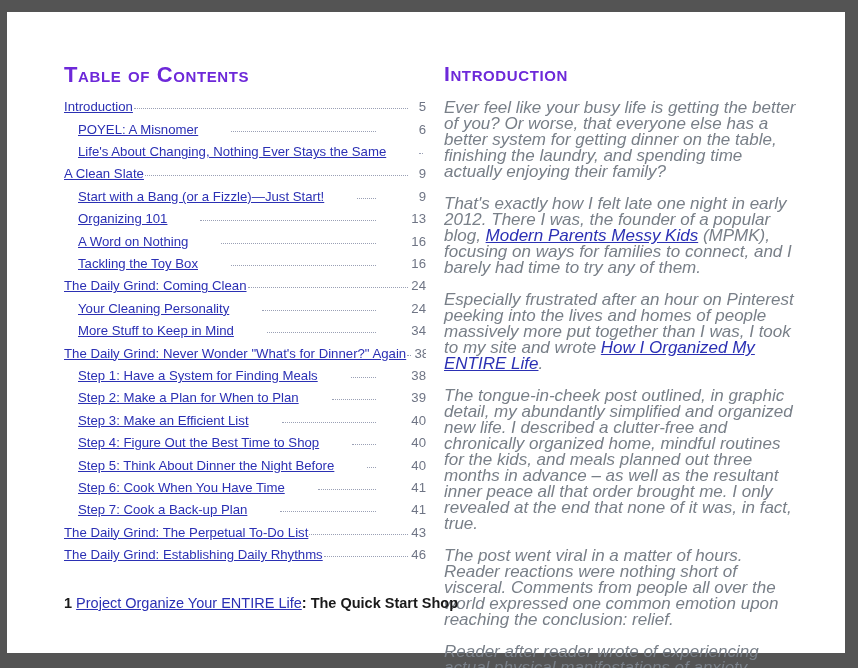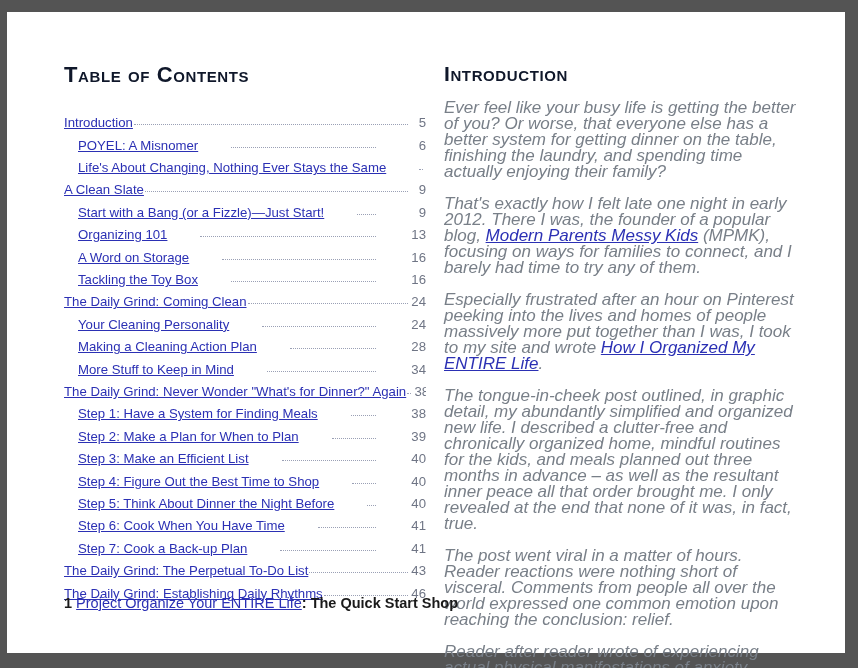--- a/index.html
+++ b/index.html
@@ -39,27 +39,27 @@
     width: 362px;
   }
   .col-right {
     position: absolute;
     left: 437px;
     top: 50px;
     width: 355px;
   }
 
   .section-heading {
-    color: #0f172a;
+    color: #6d28d9;
     font-family: "Liberation Sans", sans-serif;
     font-weight: bold;
     font-size: 22px;
     font-variant: small-caps;
     letter-spacing: 0.6px;
-    margin: 0 0 28px 0;
+    margin: 0 0 12px 0;
     line-height: 1.15;
     white-space: nowrap;
   }
   .col-right .section-heading {
     font-size: 21px;
     margin-bottom: 14px;
   }
 
   
   .toc-list {
@@ -175,43 +175,38 @@
             <span class="toc-title">Start with a Bang (or a Fizzle)—Just Start!</span>
             <span class="toc-leader"></span>
             <span class="toc-page">9</span>
           </li>
           <li class="toc-row lvl2">
             <span class="toc-title">Organizing 101 </span>
             <span class="toc-leader"></span>
             <span class="toc-page">13</span>
           </li>
           <li class="toc-row lvl2">
-            <span class="toc-title">A Word on Storage</span>
+            <span class="toc-title">A Word on Nothing</span>
             <span class="toc-leader"></span>
             <span class="toc-page">16</span>
           </li>
           <li class="toc-row lvl2">
             <span class="toc-title">Tackling the Toy Box</span>
             <span class="toc-leader"></span>
             <span class="toc-page">16</span>
           </li>
           <li class="toc-row">
             <span class="toc-title">The Daily Grind: Coming Clean</span>
             <span class="toc-leader"></span>
             <span class="toc-page">24</span>
           </li>
           <li class="toc-row lvl2">
             <span class="toc-title">Your Cleaning Personality</span>
             <span class="toc-leader"></span>
             <span class="toc-page">24</span>
-          </li>
-          <li class="toc-row lvl2">
-            <span class="toc-title">Making a Cleaning Action Plan</span>
-            <span class="toc-leader"></span>
-            <span class="toc-page">28</span>
           </li>
           <li class="toc-row lvl2">
             <span class="toc-title">More Stuff to Keep in Mind</span>
             <span class="toc-leader"></span>
             <span class="toc-page">34</span>
           </li>
           <li class="toc-row">
             <span class="toc-title">The Daily Grind: Never Wonder "What's for Dinner?" Again</span>
             <span class="toc-leader"></span>
             <span class="toc-page">38</span>

